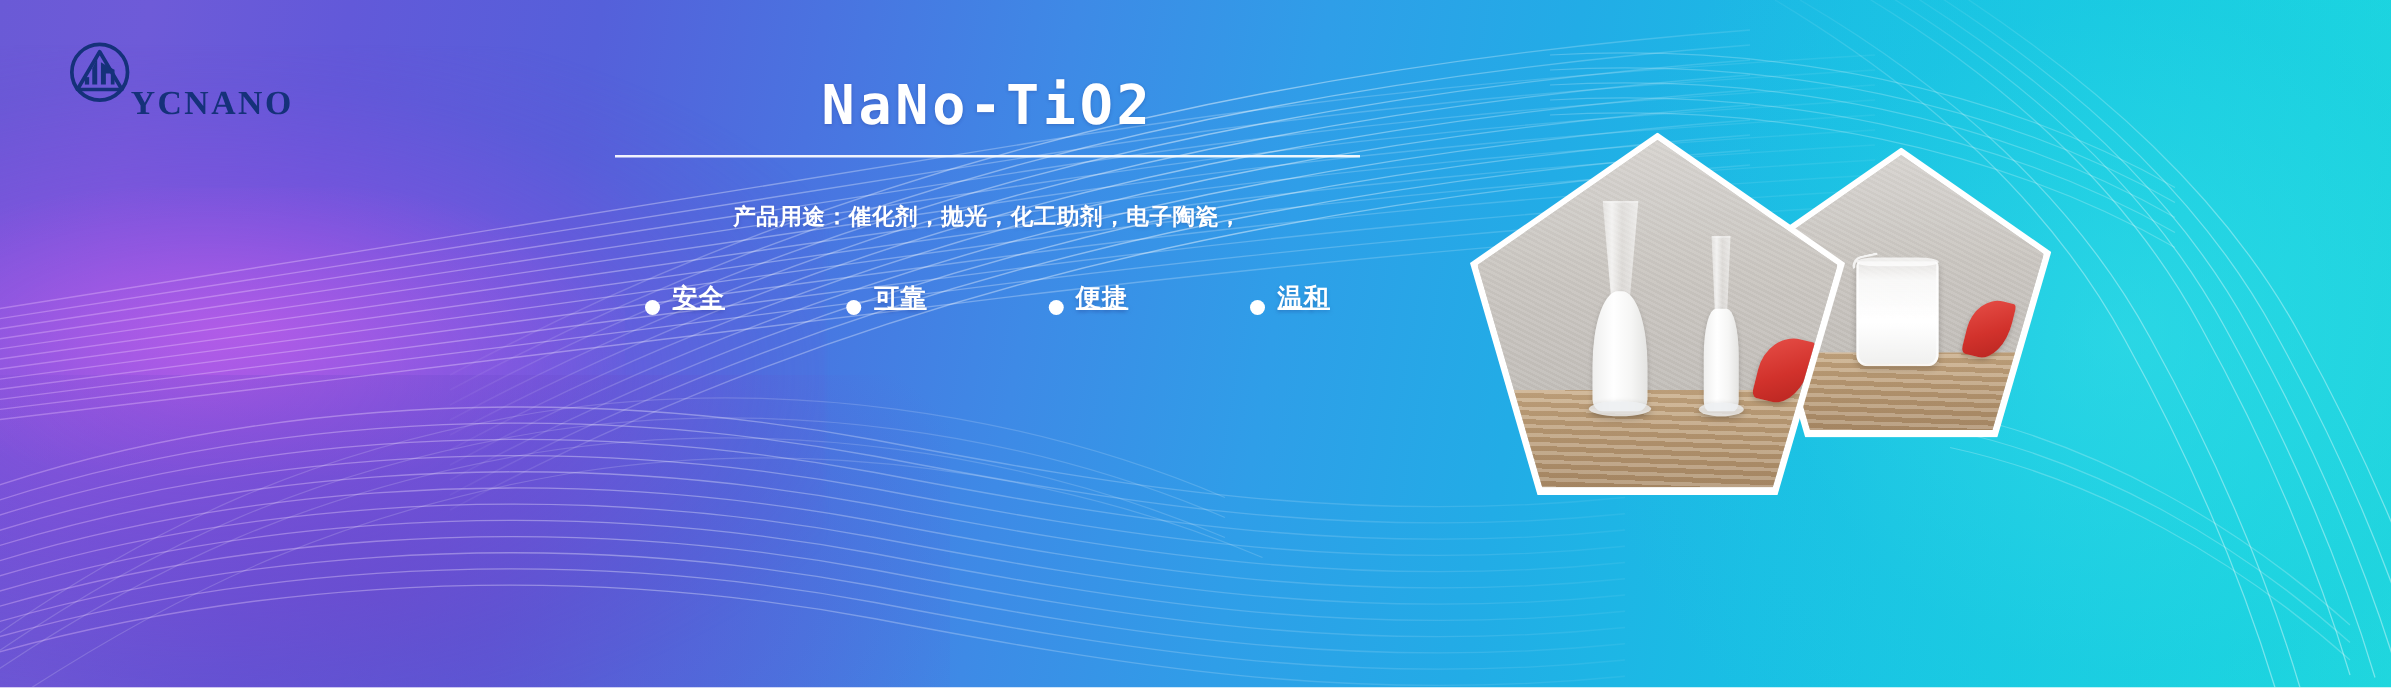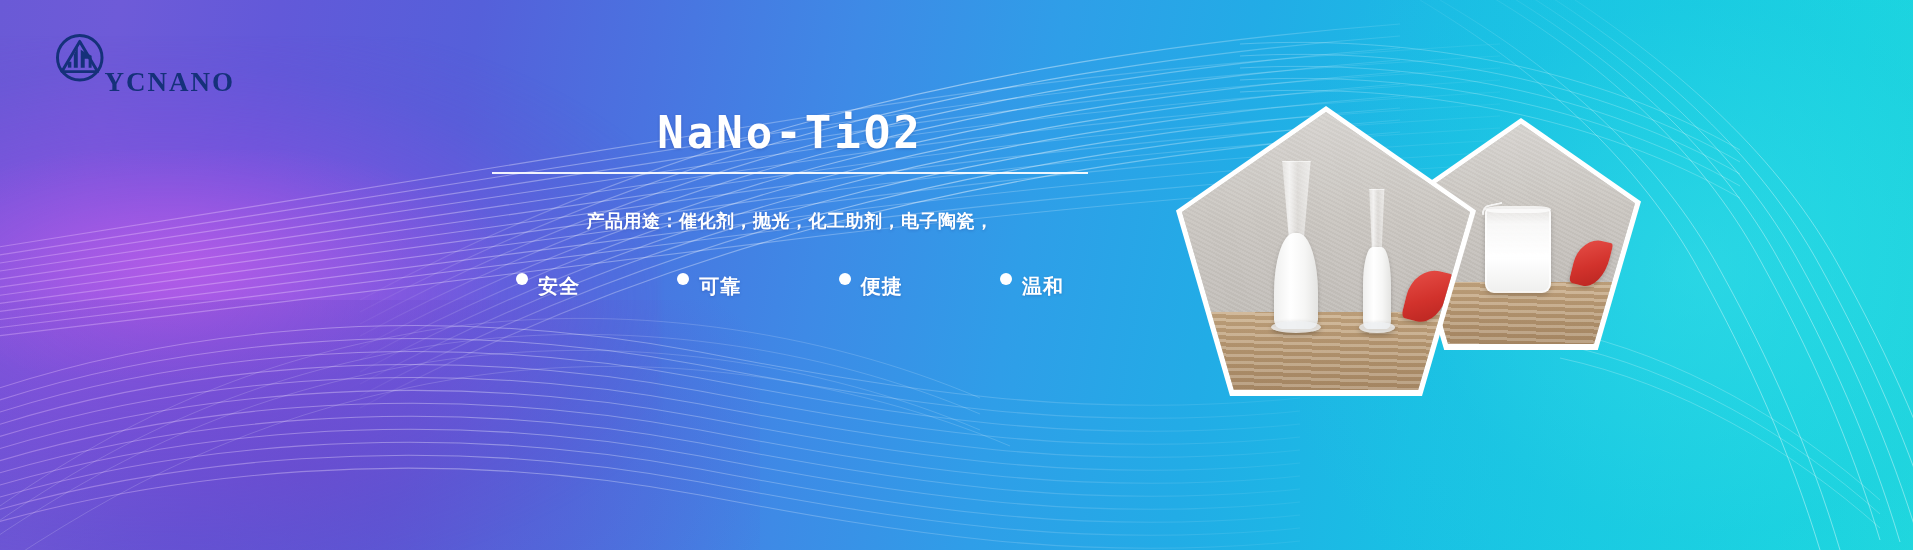--- a/index.html
+++ b/index.html
@@ -82,21 +82,20 @@
     font-size:27px; font-weight:700; letter-spacing:2px;
     color:#15317a; line-height:1;
   }
 
   
   .copy{
     position:absolute; left:470px; top:62px;
     width:640px;
     text-align:center;
     color:#ffffff;
-    margin-top:48px;
   }
   .title{
     font-family:"DejaVu Sans Mono","Liberation Mono",monospace;
     font-size:44px; font-weight:700; letter-spacing:3px;
     line-height:1.05;
     text-shadow:0 1px 3px rgba(30,40,120,.28);
   }
   .rule{
     margin:16px auto 0;
     width:596px; height:2px;
@@ -110,24 +109,25 @@
     text-shadow:0 1px 3px rgba(30,40,120,.25);
   }
   .desc .line{ display:block; white-space:nowrap; }
 
   .features{
     margin-top:37px;
     display:flex; justify-content:space-between;
     padding:0 46px;
   }
   .feature{
-    display:flex; align-items:flex-start; gap:10px;
+    display:flex; align-items:flex-end; gap:10px;
     font-size:20px; font-weight:700;
     letter-spacing:1px;
     text-shadow:0 1px 3px rgba(30,40,120,.25);
+    text-decoration:underline;
   }
   .dot{
     width:12px; height:12px; border-radius:50%;
     background:#ffffff; flex:0 0 auto;
     display:inline-block;
   }
 
   
   .shots{ position:absolute; right:0; top:0; width:780px; height:550px; }
 

